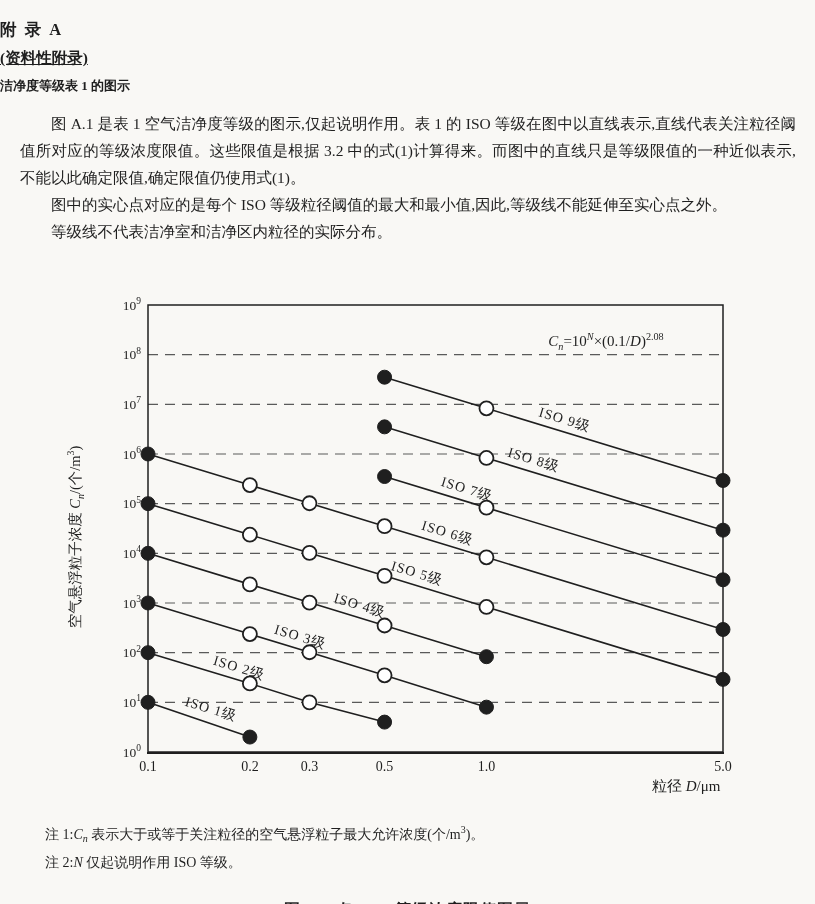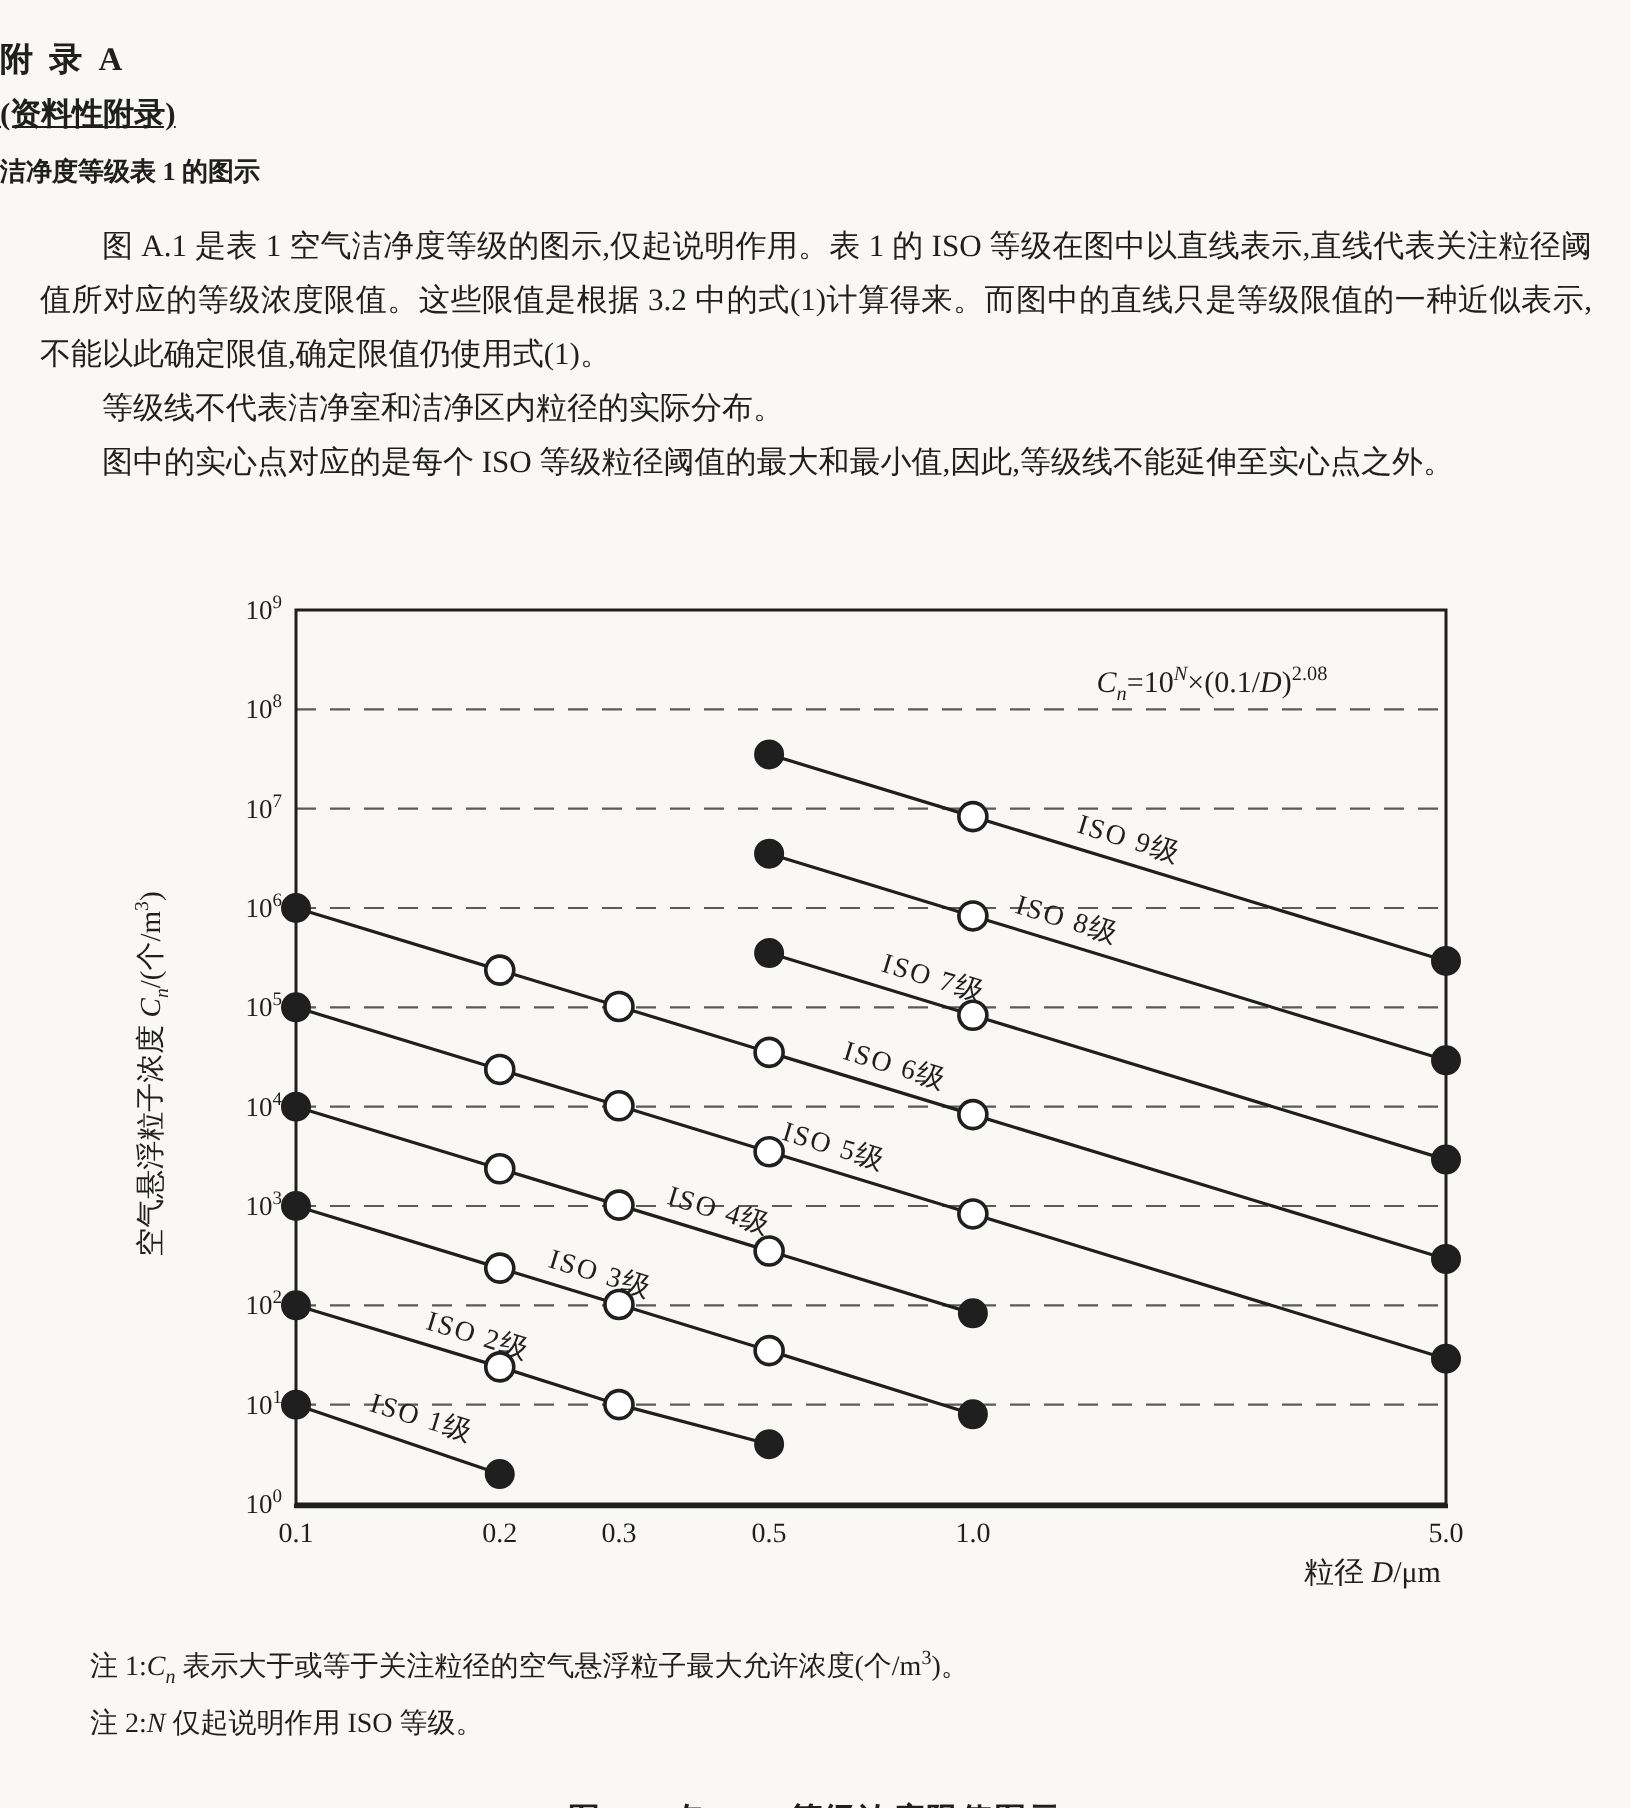--- a/index.html
+++ b/index.html
@@ -39,22 +39,22 @@
 <div class="page">
 
   <div class="header">
     <div class="h-title">附 录 A</div>
     <div class="h-sub">(资料性附录)</div>
     <div class="h-heading">洁净度等级表 1 的图示</div>
   </div>
 
   <div class="body-text">
     <p>图 A.1 是表 1 空气洁净度等级的图示,仅起说明作用。表 1 的 ISO 等级在图中以直线表示,直线代表关注粒径阈值所对应的等级浓度限值。这些限值是根据 3.2 中的式(1)计算得来。而图中的直线只是等级限值的一种近似表示,不能以此确定限值,确定限值仍使用式(1)。</p>
+    <p>图中的实心点对应的是每个 ISO 等级粒径阈值的最大和最小值,因此,等级线不能延伸至实心点之外。</p>
     <p>等级线不代表洁净室和洁净区内粒径的实际分布。</p>
-    <p>图中的实心点对应的是每个 ISO 等级粒径阈值的最大和最小值,因此,等级线不能延伸至实心点之外。</p>
   </div>
 
   <div class="chart-wrap">
     <svg id="chart" width="815" height="516" viewBox="0 0 815 516">
         <line x1="148" x2="723" y1="414.3333333333333" y2="414.3333333333333" stroke="#5a5a5a" stroke-width="1.1" stroke-dasharray="10 7"></line>
         <line x1="148" x2="723" y1="364.6666666666667" y2="364.6666666666667" stroke="#5a5a5a" stroke-width="1.1" stroke-dasharray="10 7"></line>
         <line x1="148" x2="723" y1="315" y2="315" stroke="#5a5a5a" stroke-width="1.1" stroke-dasharray="10 7"></line>
         <line x1="148" x2="723" y1="265.33333333333337" y2="265.33333333333337" stroke="#5a5a5a" stroke-width="1.1" stroke-dasharray="10 7"></line>
         <line x1="148" x2="723" y1="215.66666666666666" y2="215.66666666666666" stroke="#5a5a5a" stroke-width="1.1" stroke-dasharray="10 7"></line>
         <line x1="148" x2="723" y1="166" y2="166" stroke="#5a5a5a" stroke-width="1.1" stroke-dasharray="10 7"></line>

